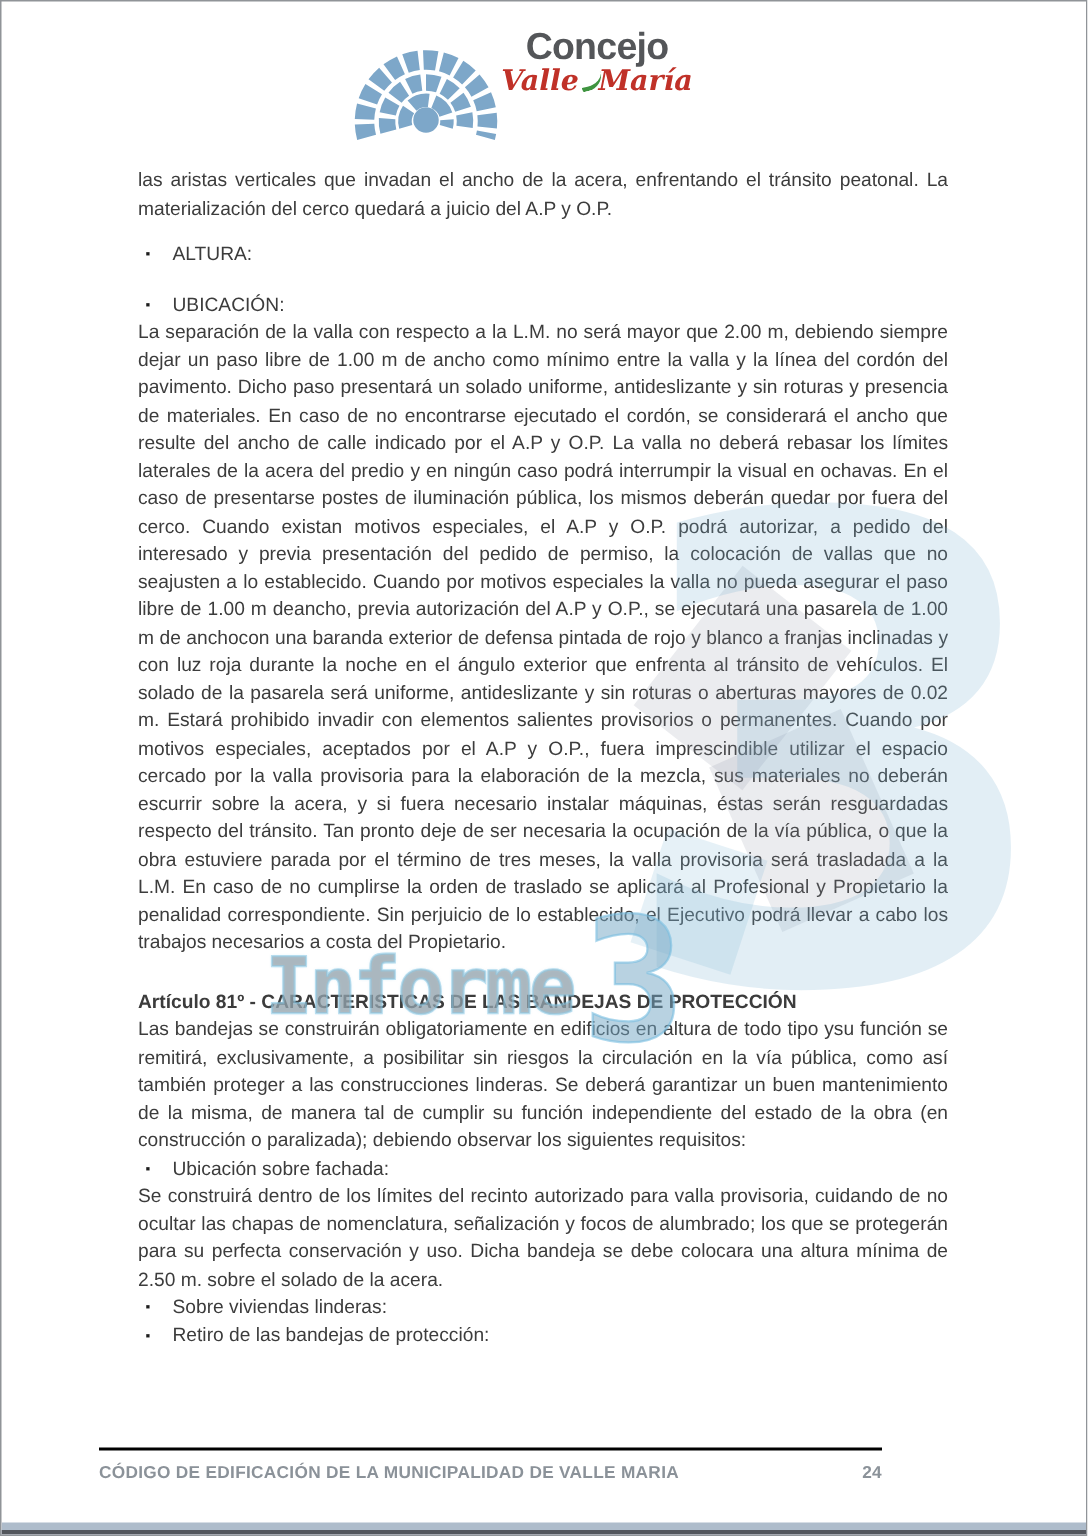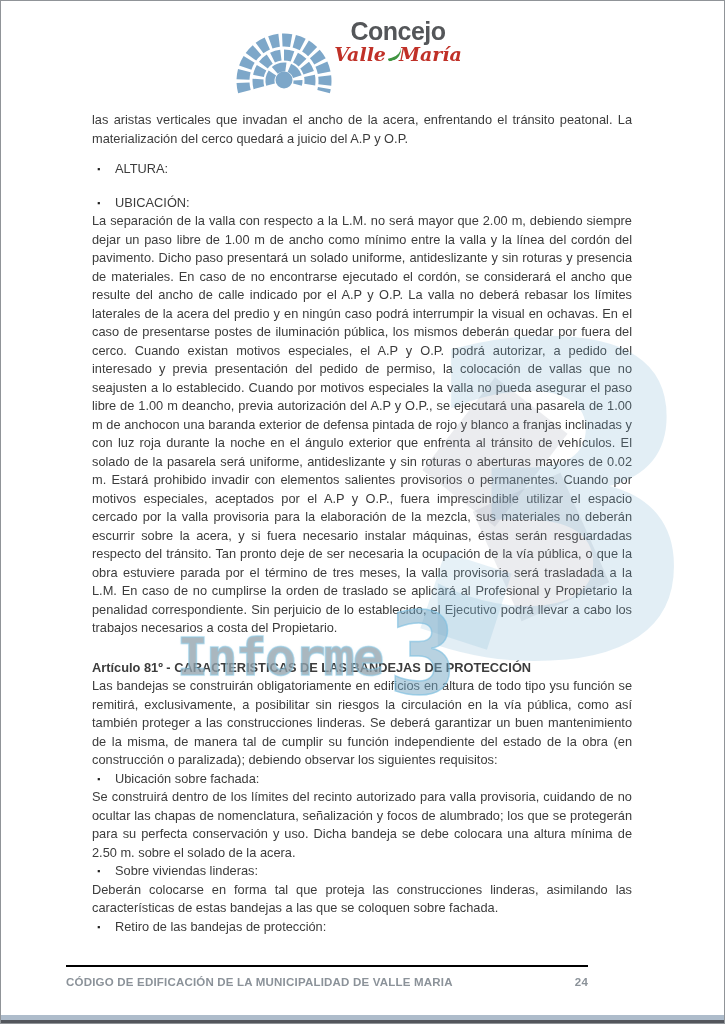--- a/index.html
+++ b/index.html
@@ -124,21 +124,20 @@
     <div class="bullet-line">
       <span class="sq">▪</span>
       <span>Ubicación sobre fachada:</span>
     </div>
     <div class="para">Se construirá dentro de los límites del recinto autorizado para valla provisoria, cuidando de no ocultar las chapas de nomenclatura, señalización y focos de alumbrado; los que se protegerán para su perfecta conservación y uso. Dicha bandeja se debe colocara una altura mínima de 2.50 m. sobre el solado de la acera.</div>
 
     <div class="bullet-line">
       <span class="sq">▪</span>
       <span>Sobre viviendas linderas:</span>
     </div>
-    <div class="para">Deberán colocarse en forma tal que proteja las construcciones linderas, asimilando las características de estas bandejas a las que se coloquen sobre fachada.</div>
 
     <div class="bullet-line">
       <span class="sq">▪</span>
       <span>Retiro de las bandejas de protección:</span>
     </div>
   </div>
 
   <div class="watermark">
     <div class="wm-block wm-b1"></div>
     <div class="wm-block wm-b2"></div>

